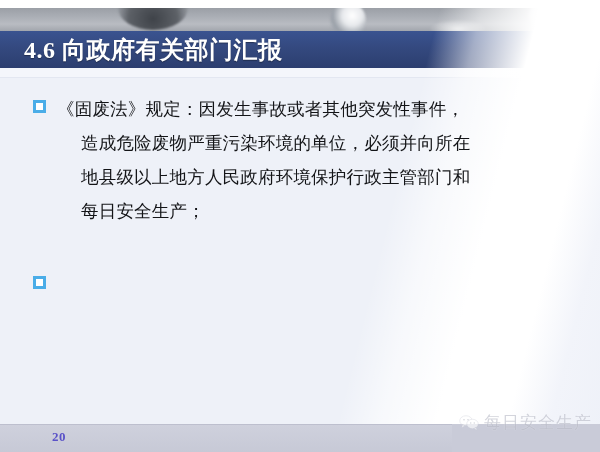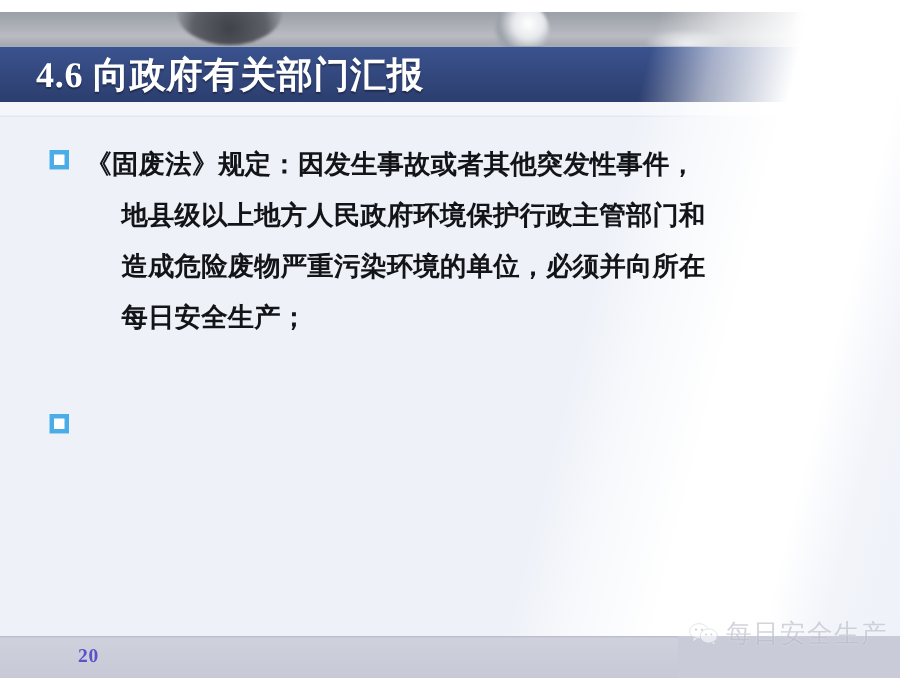--- a/index.html
+++ b/index.html
@@ -128,21 +128,21 @@
     margin-right:11px;
   }
   .para{
     flex:1 1 auto;
     font-size:17.5px;
     line-height:34px;
     color:#131417;
     letter-spacing:.2px;
     text-align:left;
   }
-  .para .ln{ display:block; white-space:nowrap;font-weight:bold; }
+  .para .ln{ display:block; white-space:nowrap; }
   .para .red{ color:#e01b10; }
   .indent{ padding-left:24px; }
 
   
   .footer{
     position:absolute; left:0; top:424px; width:600px; height:28px;
     background:linear-gradient(180deg,#cfd1dd 0%,#c7c9d6 100%);
     z-index:4;
   }
   .footer-top-line{
@@ -212,22 +212,22 @@
 
   <div class="body-wash"></div>
 
   <div class="content">
 
     <div class="bullet-block blk1">
       <div class="bullet-row">
         <span class="bullet-sq"></span>
         <div class="para">
           <span class="ln">《固废法》规定：因发生事故或者其他突发性事件，</span>
+          <span class="ln indent">造成危险废物严重污染环境的单位，必须并向所在</span>
           <span class="ln indent">地县级以上地方人民政府环境保护行政主管部门和</span>
-          <span class="ln indent">造成危险废物严重污染环境的单位，必须并向所在</span>
           <span class="ln indent">每日安全生产；</span>
         </div>
       </div>
     </div>
 
     <div class="bullet-block blk2">
       <div class="bullet-row">
         <span class="bullet-sq"></span>
         <div class="para">
         </div>

